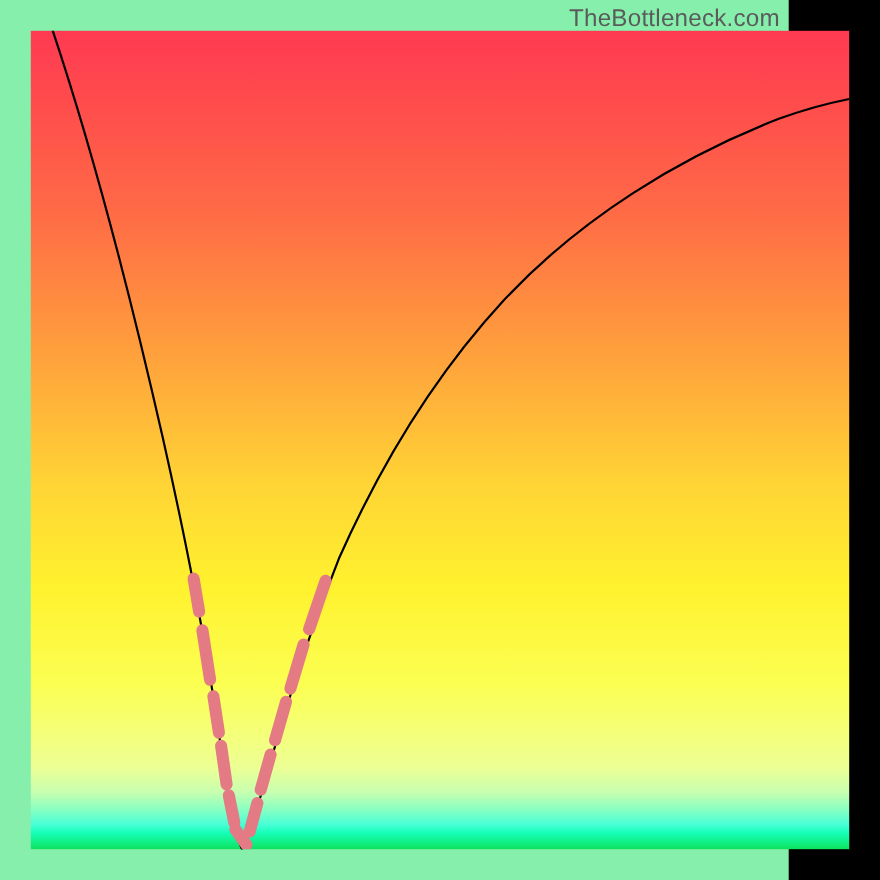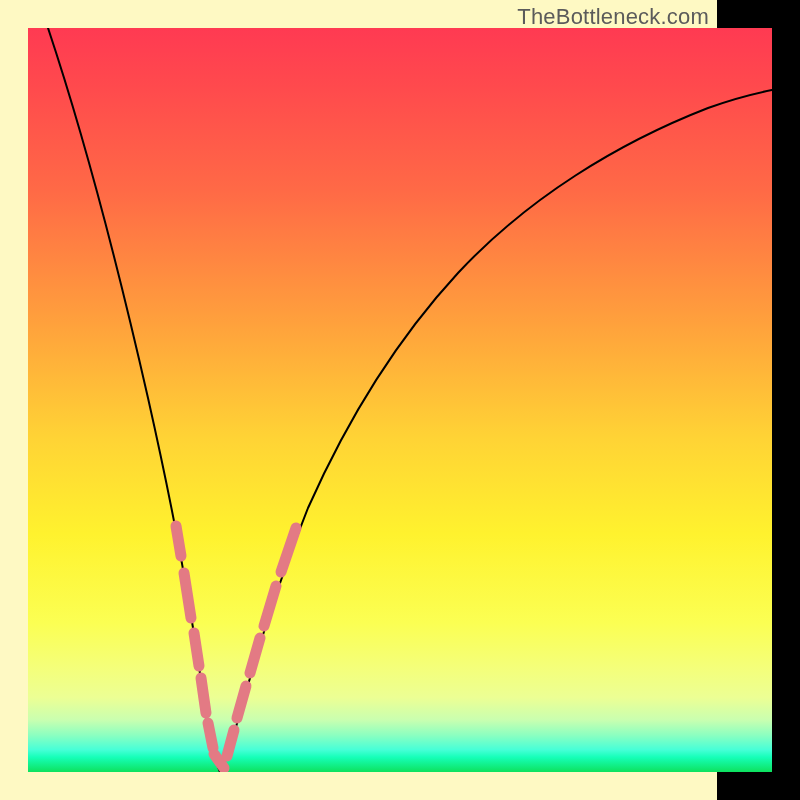--- a/index.html
+++ b/index.html
@@ -8,21 +8,21 @@
     width: 800px;
     height: 800px;
     overflow: hidden;
     background: #000;
     font-family: Arial, Helvetica, sans-serif;
   }
   .frame {
     position: relative;
     width: 717px;
     height: 800px;
-    background: #fef9c3;
+    background: #86efac;
     text-align: center;
   }
   .plot-area {
     position: absolute;
     left: 28px;
     top: 28px;
     width: 744px;
     height: 744px;
     
     background: linear-gradient(

